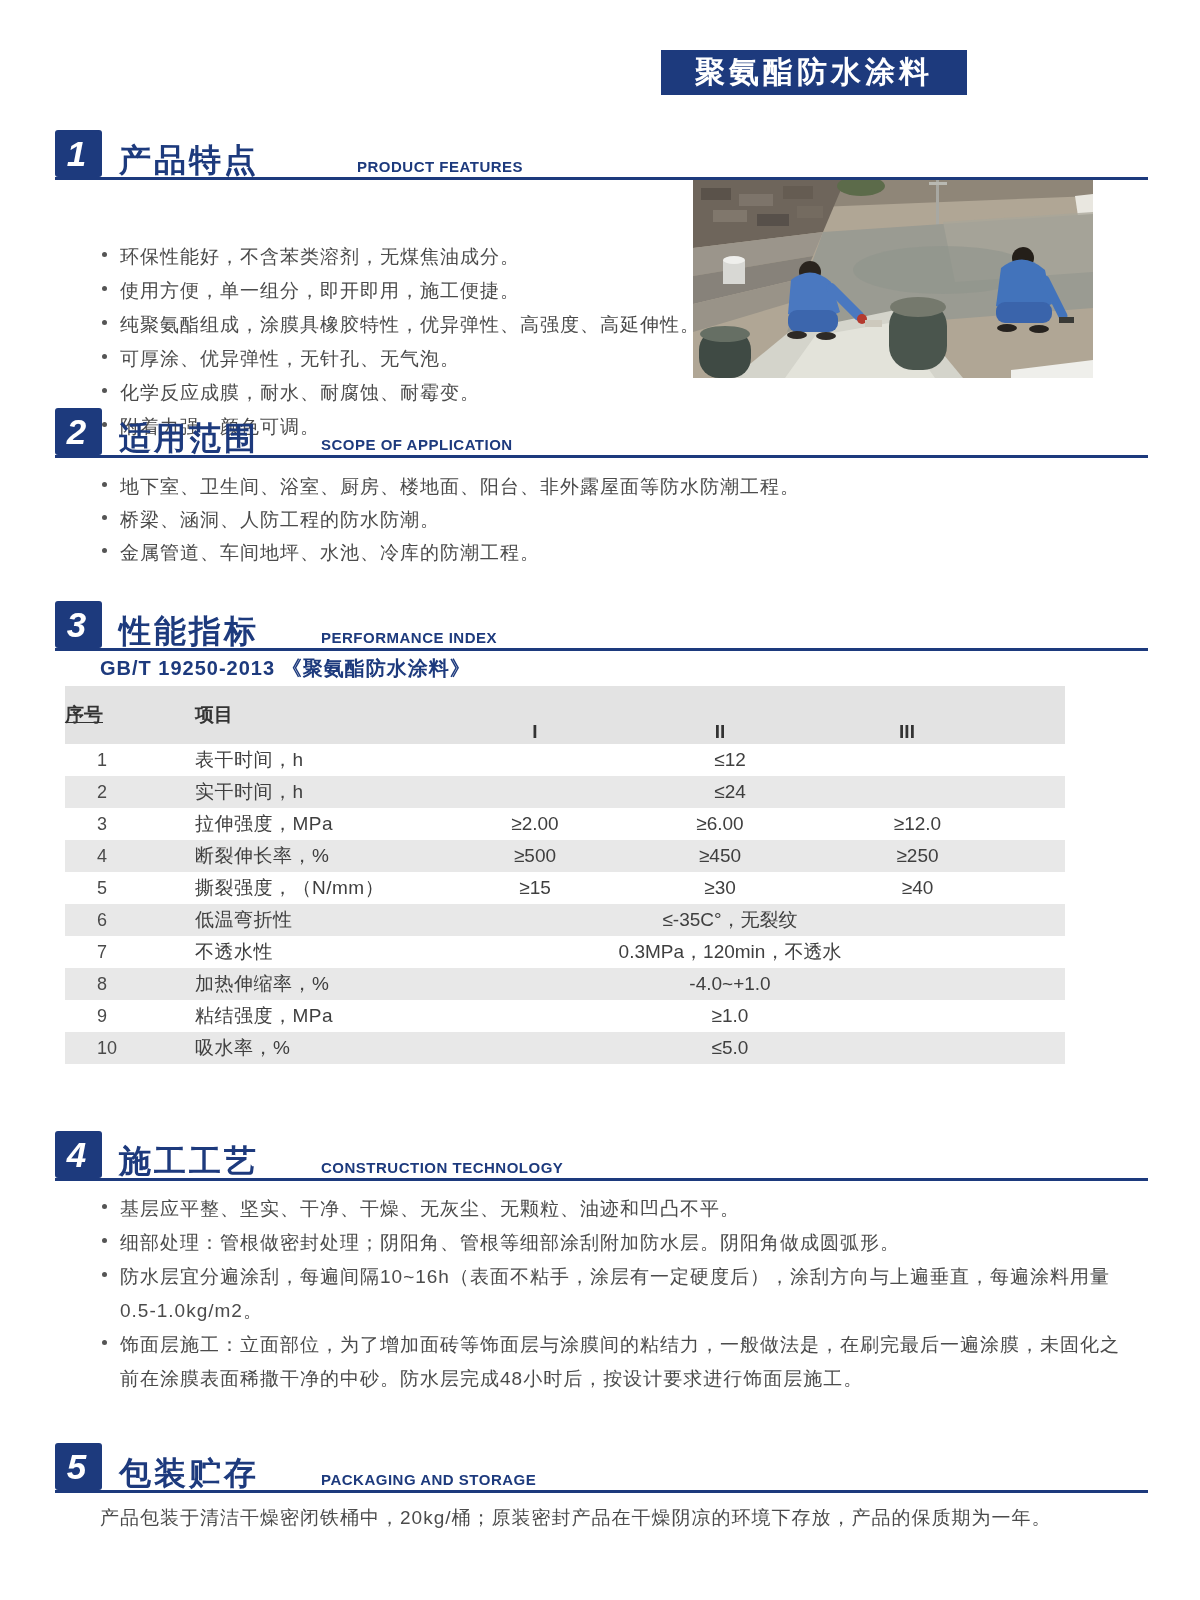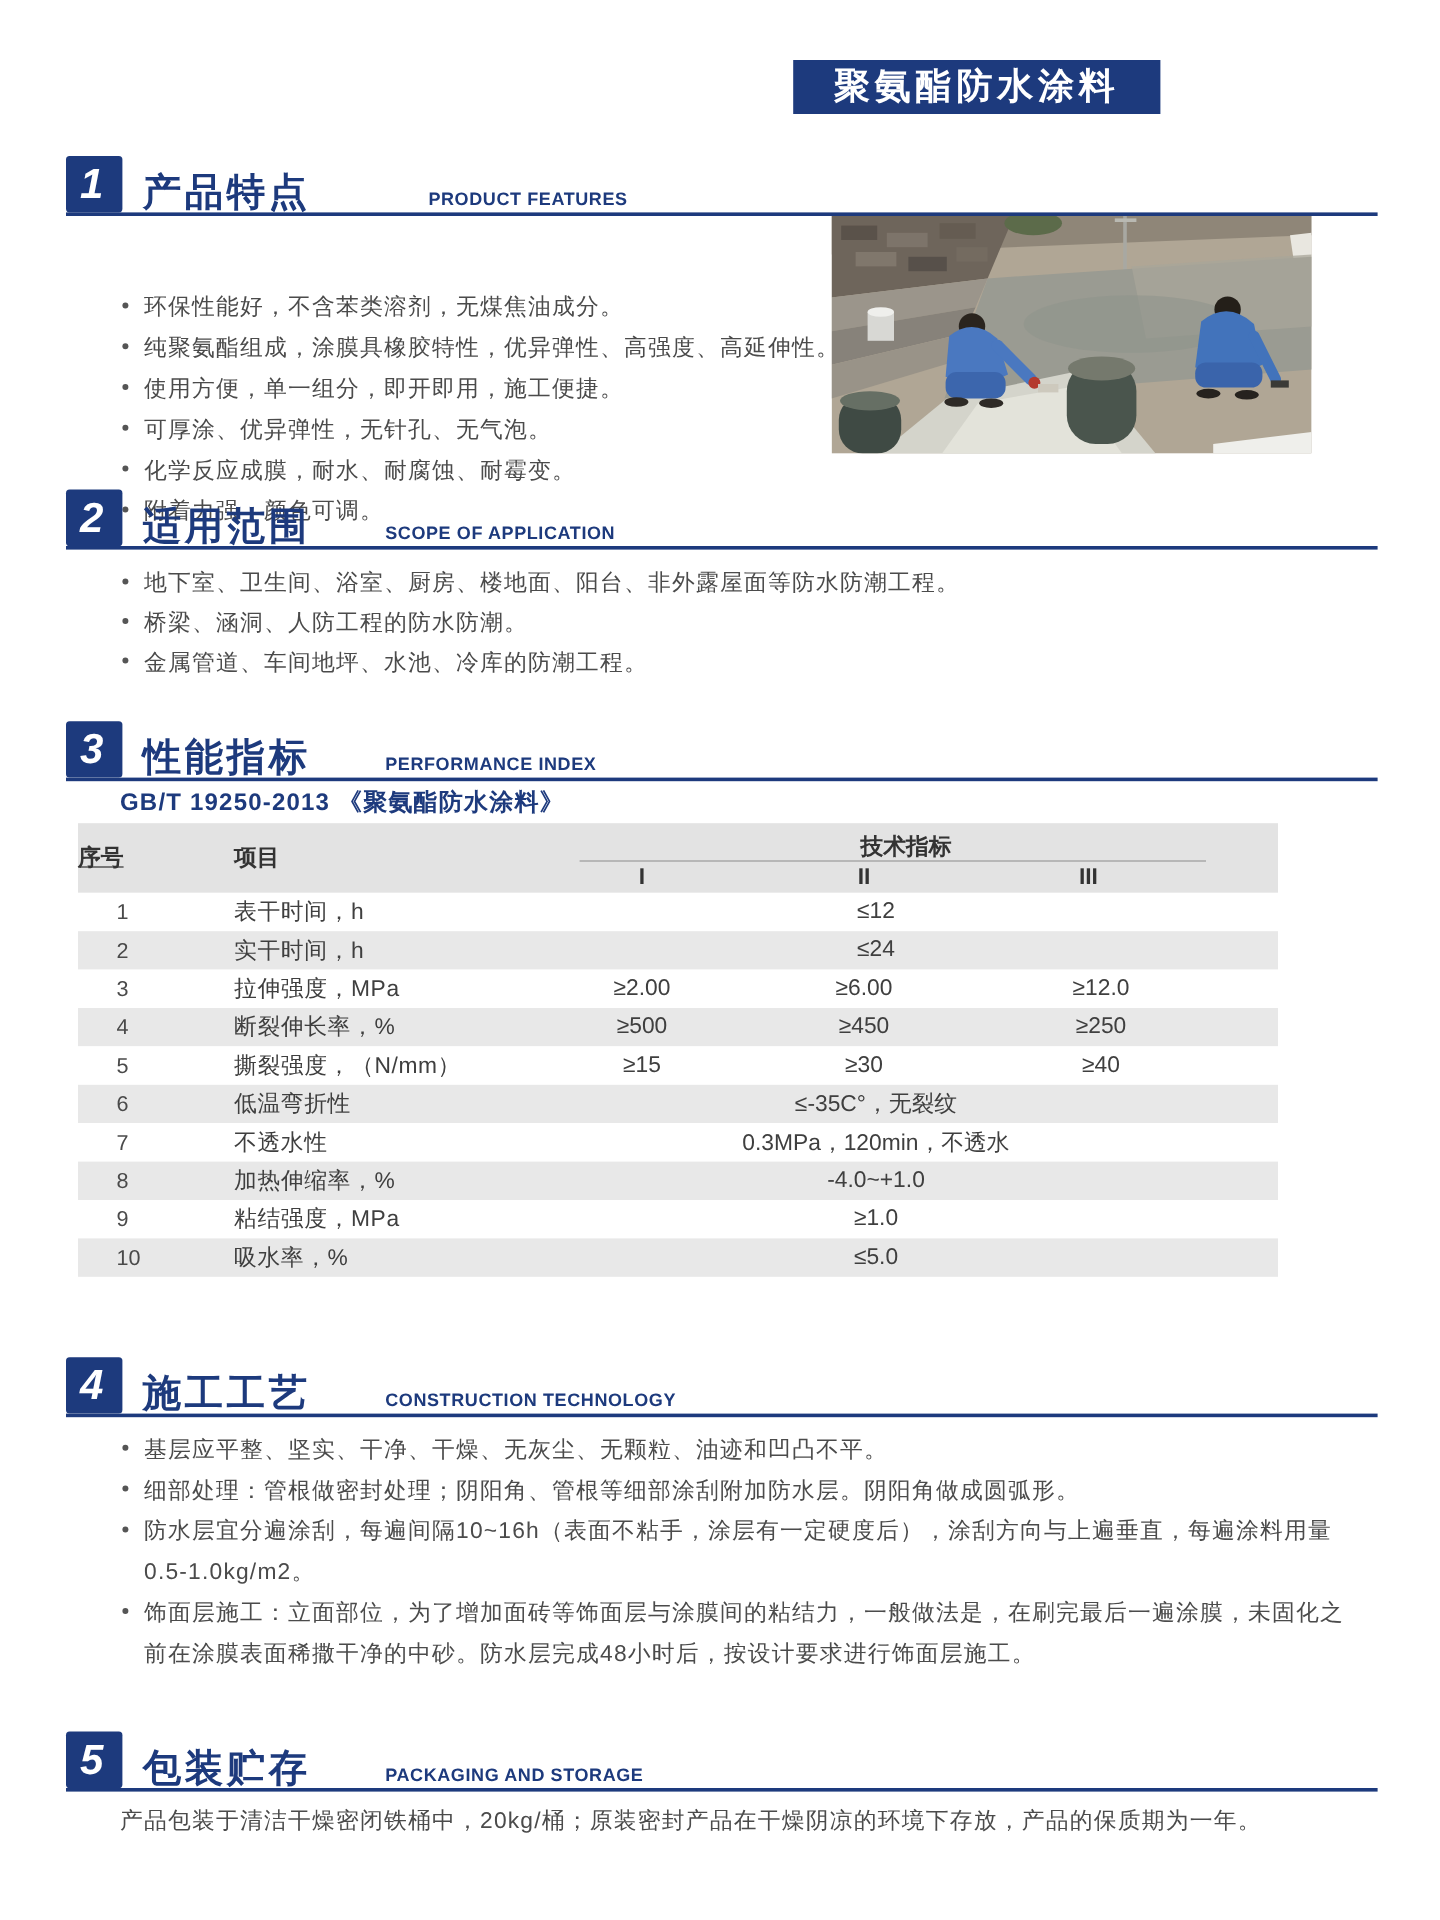--- a/index.html
+++ b/index.html
@@ -110,22 +110,22 @@
   <div class="title-box">聚氨酯防水涂料</div>
 
   <div class="sec-header" style="top:127px;">
     <div class="sec-num">1</div>
     <div class="sec-title">产品特点</div>
     <div class="sec-sub" style="left:266px;margin-left:36px;">PRODUCT FEATURES</div>
   </div>
 
   <div class="bullets" id="sec1-bullets">
       <div class="bullet-item"><span class="dot"></span><span>环保性能好，不含苯类溶剂，无煤焦油成分。</span></div>
+      <div class="bullet-item"><span class="dot"></span><span>使用方便，单一组分，即开即用，施工便捷。</span></div>
       <div class="bullet-item"><span class="dot"></span><span>纯聚氨酯组成，涂膜具橡胶特性，优异弹性、高强度、高延伸性。</span></div>
-      <div class="bullet-item"><span class="dot"></span><span>使用方便，单一组分，即开即用，施工便捷。</span></div>
       <div class="bullet-item"><span class="dot"></span><span>可厚涂、优异弹性，无针孔、无气泡。</span></div>
       <div class="bullet-item"><span class="dot"></span><span>化学反应成膜，耐水、耐腐蚀、耐霉变。</span></div>
       <div class="bullet-item"><span class="dot"></span><span>附着力强，颜色可调。</span></div>
     </div>
 
   <div class="photo">
     <svg viewBox="0 0 400 198" preserveAspectRatio="none">
 
       <rect x="0" y="0" width="400" height="198" fill="#b0a695"></rect>
 
@@ -204,21 +204,20 @@
     <div class="sec-title">性能指标</div>
     <div class="sec-sub" style="left:266px;">PERFORMANCE INDEX</div>
   </div>
 
   <div class="standard">GB/T 19250-2013 《聚氨酯防水涂料》</div>
 
   <div class="ptable">
     <div class="t-head">
       <div class="h-no">序号</div>
       <div class="h-item">项目</div>
-      <div class="h-tech">技术指标</div>
       <div class="h-grade h-g1">I</div>
       <div class="h-grade h-g2">II</div>
       <div class="h-grade h-g3">III</div>
     </div>
     <div id="table-body">
         <div class="t-row">
           <div class="c-no">1</div>
           <div class="c-item">表干时间，h</div>
           <div class="c-span">≤12</div>
         </div>

